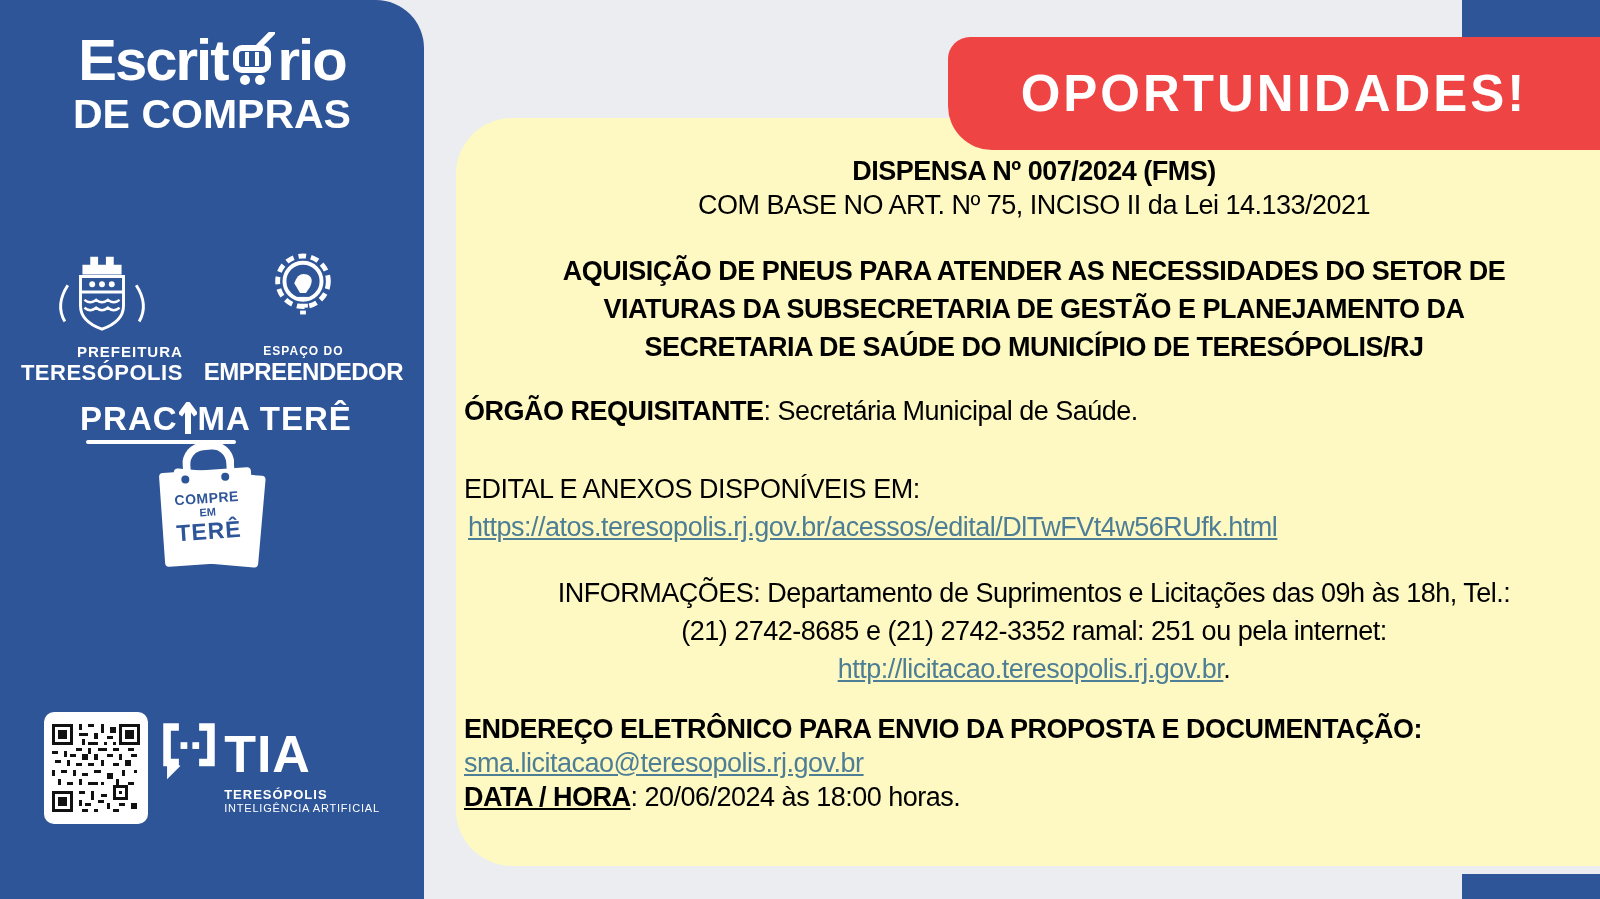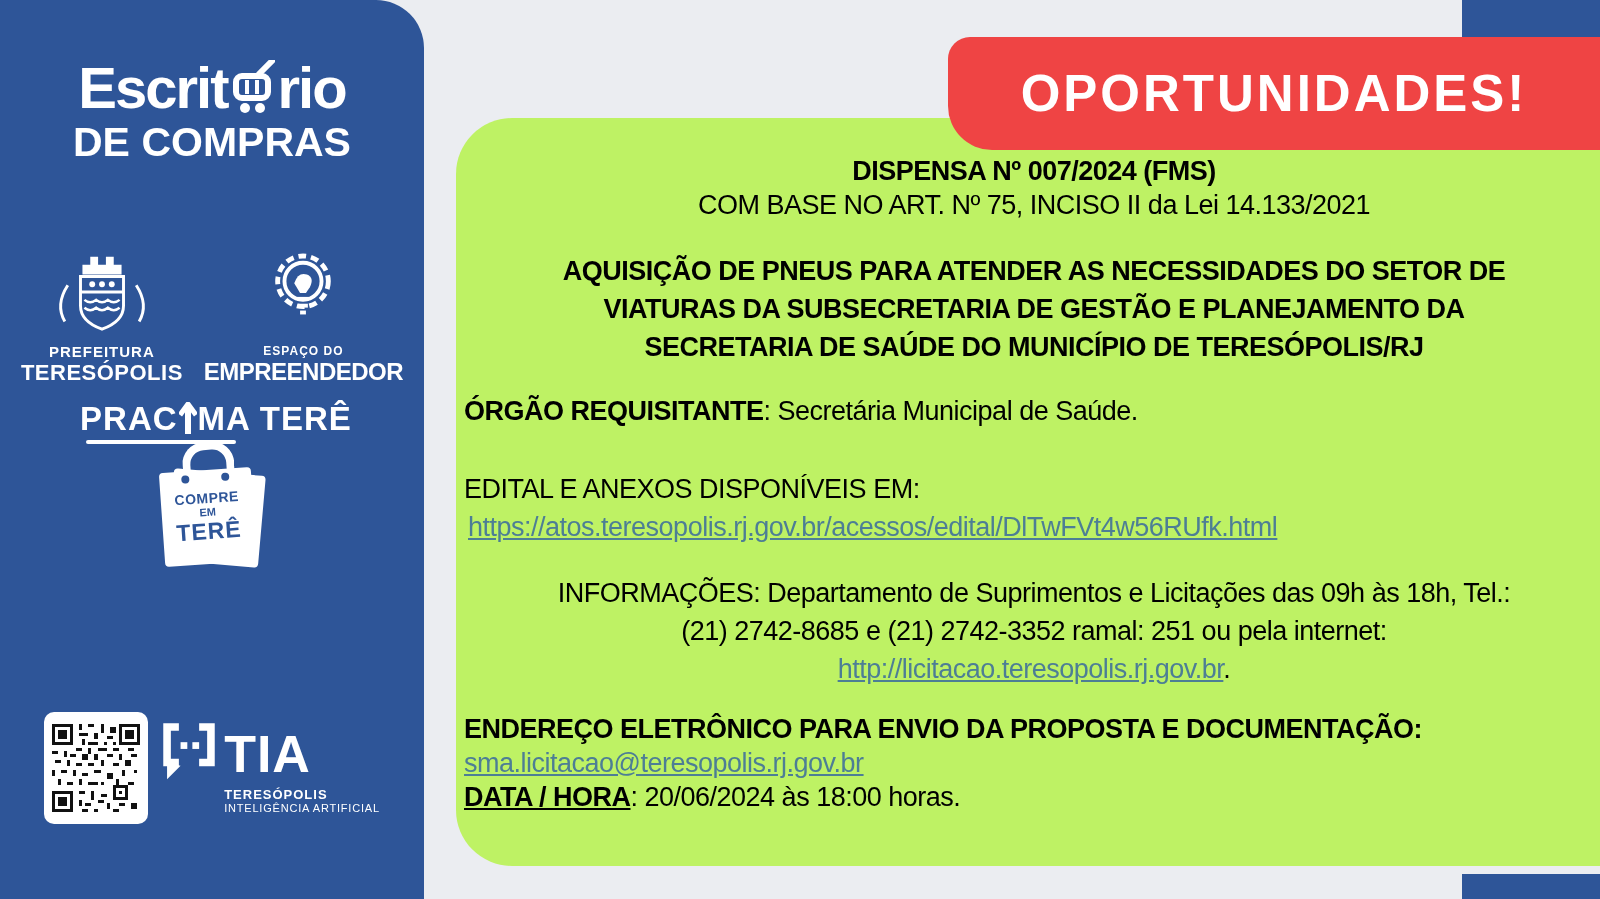--- a/index.html
+++ b/index.html
@@ -7,32 +7,32 @@
        background:#EBEDF1;font-family:"Liberation Sans",sans-serif;}
 
   
   .accent{position:absolute;left:1462px;width:138px;background:#2E5598;}
   .accent-top{top:0;height:37px;}
   .accent-bottom{top:874px;height:25px;}
 
   
   .sidebar{position:absolute;left:0;top:0;width:424px;height:899px;
            background:#2E5598;border-top-right-radius:48px;color:#fff;}
-  .brand{position:absolute;top:58px;left:0;width:424px;text-align:center;}
+  .brand{position:absolute;top:30px;left:0;width:424px;text-align:center;}
   .brand-line1{font-size:58px;font-weight:bold;letter-spacing:-2px;
                display:flex;align-items:center;justify-content:center;gap:2px;line-height:60px;}
   .brand-line2{font-size:41px;letter-spacing:0px;line-height:44px;margin-top:2px;}
   .brand-line2 .de{font-weight:600;}
   .brand-line2 .compras{font-weight:800;}
   .cart-ico{width:44px;height:56px;margin:0 1px;}
 
   .logo-row{position:absolute;top:248px;left:0;width:424px;display:flex;
             justify-content:space-evenly;align-items:flex-end;}
   .logo-col{text-align:center;}
-  .crest-cap1{font-size:15px;font-weight:bold;letter-spacing:1px;margin-top:4px;}
+  .crest-cap1{font-size:15px;font-weight:bold;letter-spacing:1px;margin-top:4px;text-align:right;}
   .crest-cap2{font-size:22px;font-weight:800;letter-spacing:0.5px;}
   .emp-cap1{font-size:12px;font-weight:bold;letter-spacing:1px;margin-top:6px;}
   .emp-cap2{font-size:24px;font-weight:800;letter-spacing:-0.5px;}
 
   .pracima{position:absolute;top:400px;left:0;width:432px;text-align:center;
            font-size:33px;font-weight:800;letter-spacing:1px;
            display:flex;align-items:center;justify-content:center;gap:1px;}
   .pracima .swoosh{position:absolute;left:86px;top:40px;width:150px;height:4px;
                    background:#fff;border-radius:2px;}
 
@@ -57,21 +57,21 @@
           justify-content:center;align-items:center;gap:14px;}
   .qr-box{width:104px;height:112px;background:#fff;border-radius:10px;
           display:flex;align-items:center;justify-content:center;}
   .tia{display:flex;flex-direction:column;align-items:flex-start;}
   .tia-top{display:flex;align-items:center;gap:8px;}
   .tia-name{font-size:52px;font-weight:800;letter-spacing:1px;line-height:52px;}
   .tia-sub1{font-size:13px;font-weight:bold;letter-spacing:1px;margin-top:2px;margin-left:62px;}
   .tia-sub2{font-size:11px;letter-spacing:0.8px;margin-left:62px;}
 
   
-  .panel{position:absolute;left:456px;top:118px;width:1144px;height:748px;background:#bef264;
+  .panel{position:absolute;left:456px;top:118px;width:1144px;height:748px;background:#fef9c3;
          border-radius:56px 0 0 56px;color:#000;}
   .blk{position:absolute;left:0;width:100%;letter-spacing:-0.5px;}
   .center{text-align:center;padding:0 14px 0 6px;}
   .left{text-align:left;padding-left:8px;}
   .t27{font-size:27px;line-height:34px;}
   .t27b{font-size:27px;line-height:34px;font-weight:bold;}
   .obj{font-size:27px;line-height:38px;font-weight:bold;}
   .lh38{line-height:38px;}
   a.lnk{color:#4D7E95;text-decoration:underline;}
   .b{font-weight:bold;}

